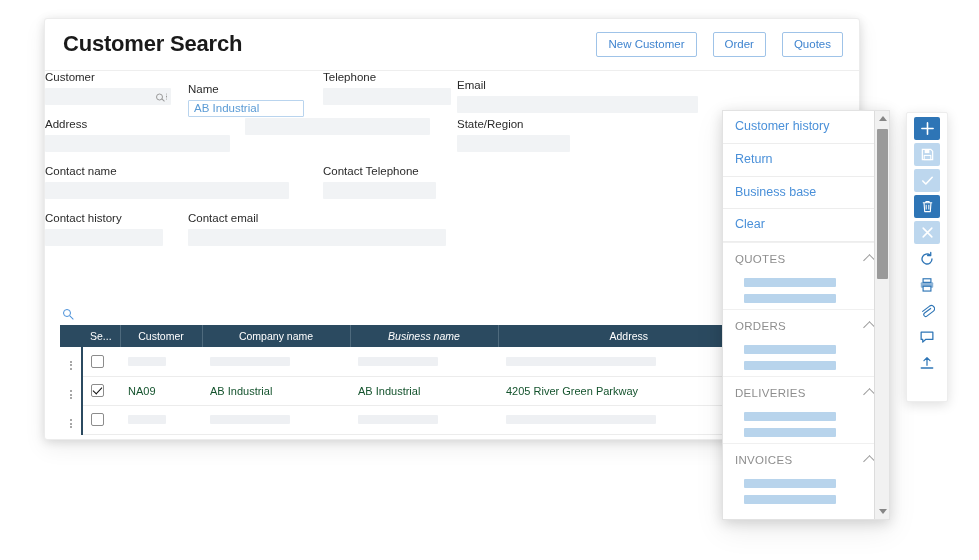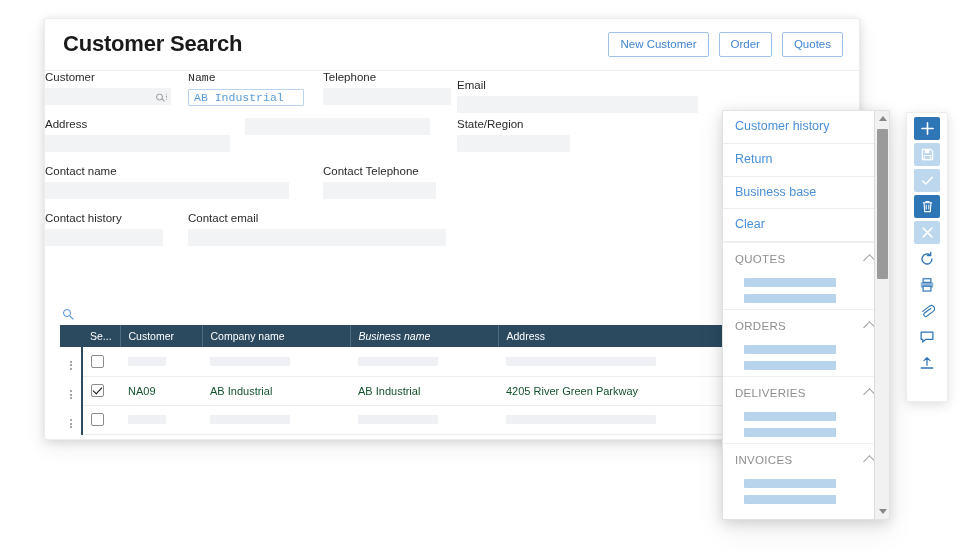--- a/index.html
+++ b/index.html
@@ -24,21 +24,21 @@
   .card-header {
     position: relative; height: 52px;
     border-bottom: 1px solid #eeeeee;
   }
   .page-title {
     position: absolute; left: 18px; top: 12px;
     font-size: 22px; font-weight: bold; color: #1a1a1a;
     letter-spacing: -.2px;
     text-align: center;
   }
-  .hdr-buttons { position: absolute; right: 16px; top: 13px; display: flex; gap: 10px; }
+  .hdr-buttons { position: absolute; right: 16px; top: 13px; display: flex; gap: 16px; }
   .hdr-btn {
     border: 1px solid #9fc3e8; background: #fff; color: #3f84cf;
     font-size: 11.5px; font-family: "Liberation Sans", sans-serif;
     padding: 5px 11px; border-radius: 2px; cursor: pointer; line-height: 1.1;
     white-space: nowrap;
   }
 
   
   .form { position: relative; padding: 14px 16px 0 16px; }
   .field { position: absolute; }
@@ -73,21 +73,21 @@
   .mag-blue::after {
     content:""; position:absolute; right:-3.5px; bottom:-2.5px;
     width: 5px; height: 1.3px; background:#4a90d9; transform: rotate(45deg);
   }
 
   
   .table-wrap { position: absolute; left: 15px; top: 306px; right: 0; }
   table.grid { border-collapse: collapse; table-layout: fixed; width: 700px; }
   table.grid thead th {
     background: #2b4a60; color: #ffffff;
-    font-size: 10.5px; font-weight: normal; text-align: left;
+    font-size: 10.5px; font-weight: normal; text-align: center;
     padding: 5px 8px; height: 20px;
     border-right: 1px solid #4e6a7d;
     white-space: nowrap; overflow: hidden;
   }
   table.grid thead th.c-kebab { width: 22px; padding: 0; border-right: none; }
   table.grid thead th.c-sel { width: 38px; }
   table.grid thead th.c-cust { width: 82px; }
   table.grid thead th.c-comp { width: 148px; }
   table.grid thead th.c-bus { width: 148px; font-style: italic; }
   table.grid tbody td {
@@ -194,21 +194,21 @@
             <div class="fb-icons">
               <div class="mag"></div>
               <div class="vdots">
                 <i></i>
                 <i></i>
                 <i></i>
               </div>
             </div>
           </div>
         </div>
-        <div class="field" style="left: 143px; top: 0px; width: 116px; font-family: Liberation Mono, monospace;">
+        <div class="field" style="left: 143px; top: 12px; width: 116px;">
           <span class="field-label">Name</span>
           <div class="field-box filled">
             <span class="field-val">AB Industrial</span>
           </div>
         </div>
         <div class="field" style="left: 278px; top: 0px; width: 128px;">
           <span class="field-label">Telephone</span>
           <div class="field-box"></div>
         </div>
         <div class="field" style="left: 412px; top: 0px; width: 241px; margin-top: 8px;">

